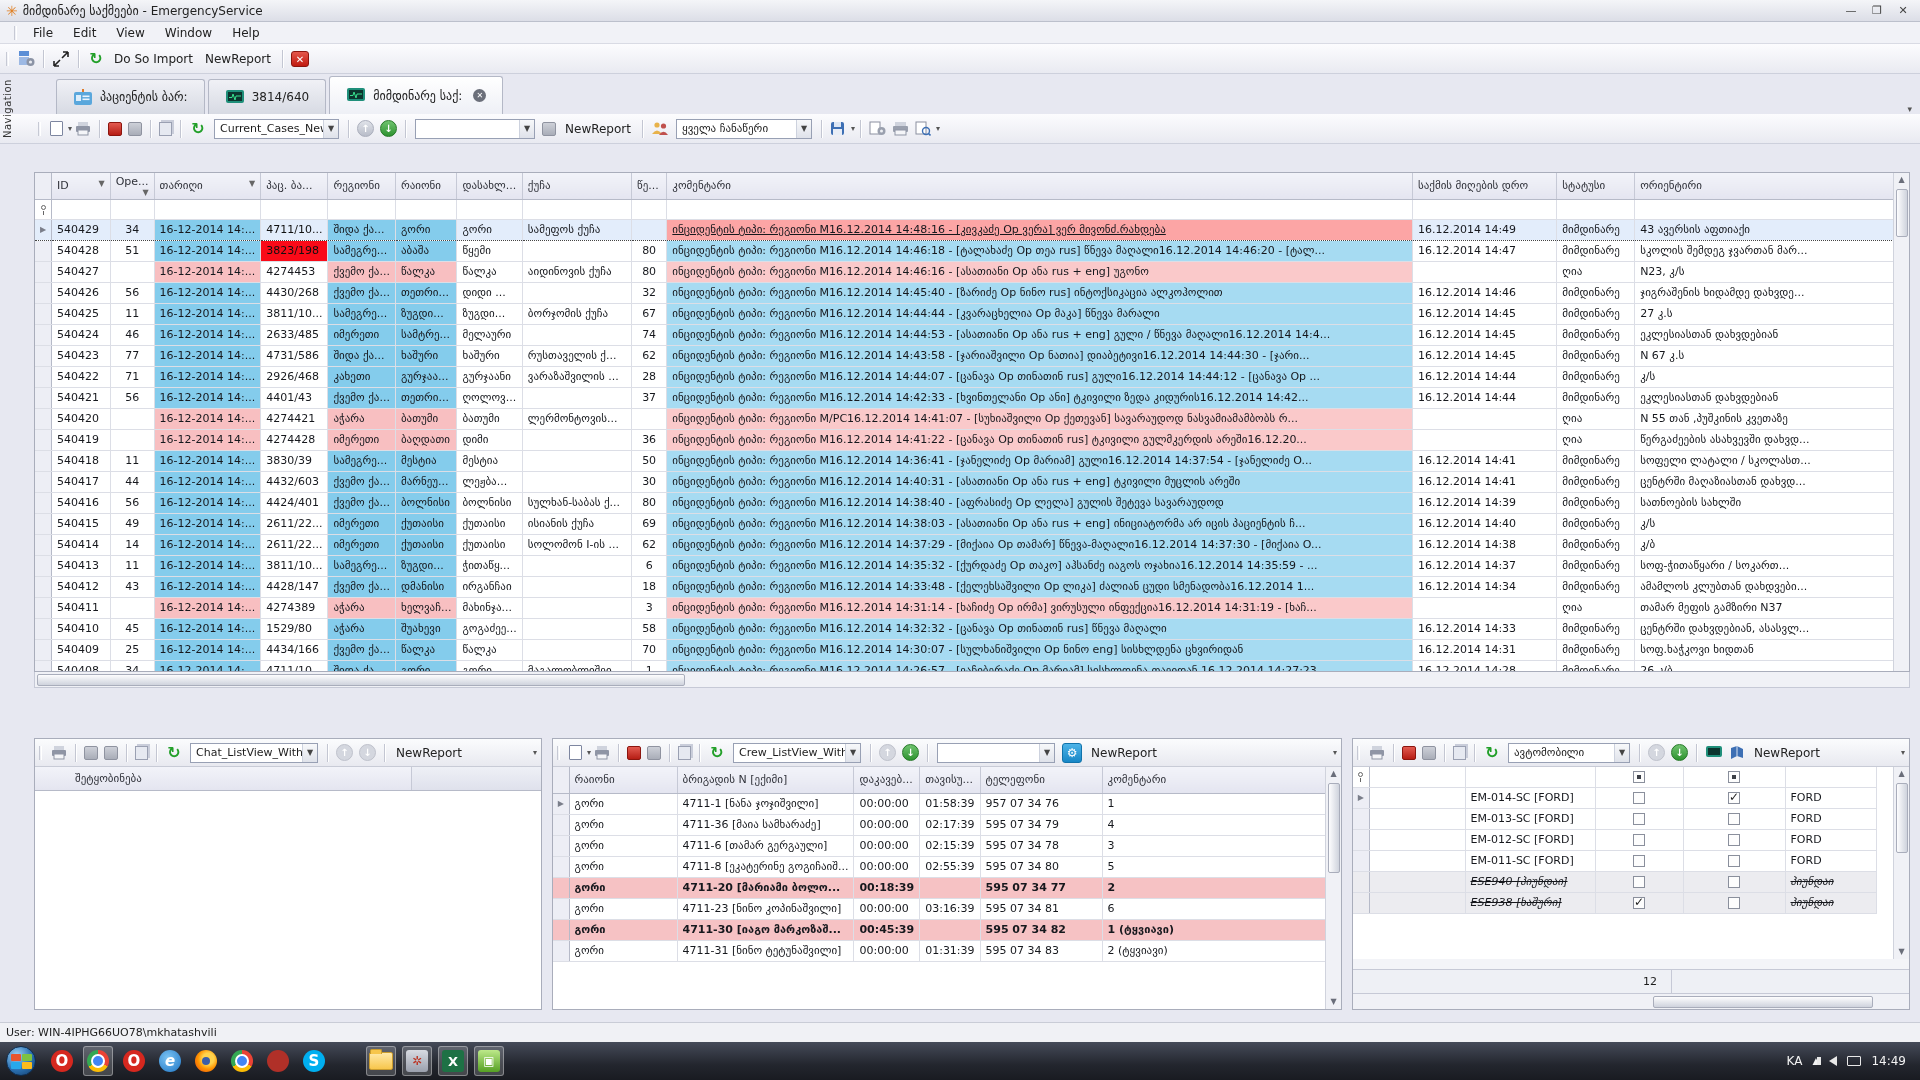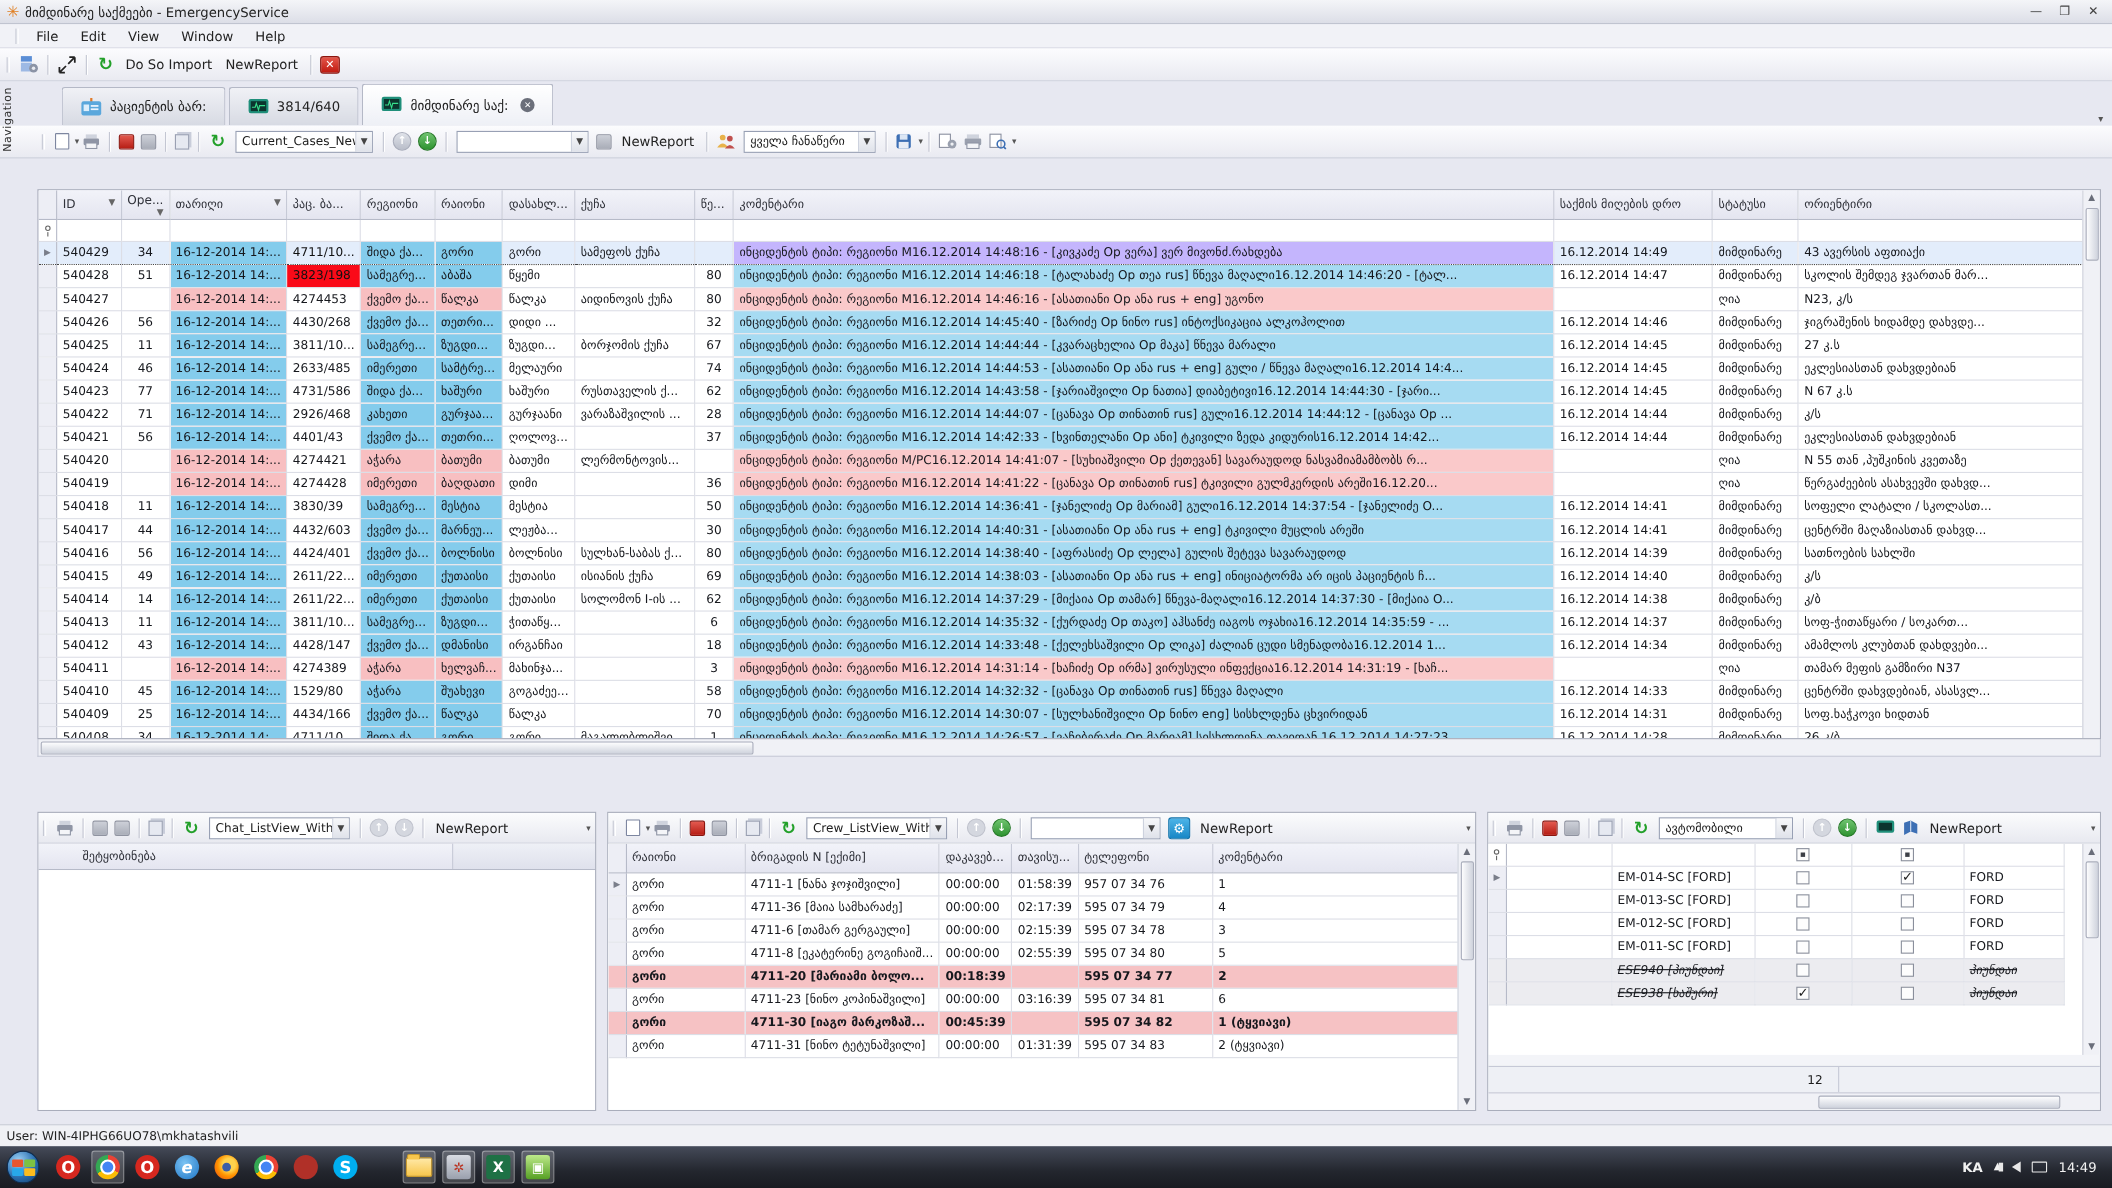--- a/index.html
+++ b/index.html
@@ -60,21 +60,21 @@
   .pin{width:5px;height:5px;border:1px solid #666;border-radius:50%;display:inline-block;position:relative;top:-2px;}
   .pin::after{content:"";position:absolute;top:5px;left:1px;width:1px;height:4px;background:#666;}
   
   tr.blue td.st{background:#84ccec;}
   tr.blue td.cm{background:#a6dbf2;}
   tr.pink td.st{background:#f8bfc1;}
   tr.pink td.cm{background:#fac9ca;}
   td.redc{background:#fa0a18;color:#101010;}
   tr.sel td{background:#e3edfb;border-top:1px dotted #444;border-bottom:1px dotted #444;}
   tr.sel td.st{background:#84ccec;}
-  tr.sel td.cm{background:#c4b5fd;}
+  tr.sel td.cm{background:#fca5a5;text-decoration:underline;}
   td.num{text-align:center;}
   
   .grid-region{margin-left:34px;width:1876px;position:relative;}
   .grid-gap{height:28px;}
   .grid-viewport{height:500px;overflow:hidden;border:1px solid #a9adbb;background:#fff;position:relative;}
   .vscroll{position:absolute;top:0;right:0;width:16px;bottom:0;background:#f0f1f6;border-left:1px solid #d0d3dd;display:flex;flex-direction:column;align-items:center;}
   .vscroll .vthumb{width:12px;height:48px;background:linear-gradient(90deg,#fdfdfe,#cfd3dd);border:1px solid #a9adbb;border-radius:2px;margin-top:2px;}
   .scroll-arr{font-size:8px;color:#6a6e7a;height:14px;line-height:14px;}
   .hscroll{height:16px;background:#f0f1f6;border:1px solid #c6c9d6;border-top:none;display:flex;align-items:center;}
   .hthumb{height:12px;background:linear-gradient(#fdfdfe,#cfd3dd);border:1px solid #a9adbb;border-radius:2px;margin-left:2px;}
@@ -119,21 +119,21 @@
   .k-chrome .gl::after{content:"";width:10px;height:10px;border-radius:50%;background:#4285f4;border:2px solid #fff;}
   .k-firefox .gl{background:radial-gradient(circle at 60% 40%,#ffd34d 0 30%,#ff9400 55%,#e33f15);position:relative;}
   .k-firefox .gl::after{content:"";width:8px;height:8px;border-radius:50%;background:#3b5ea8;}
   .k-folder .gl{border-radius:2px;background:linear-gradient(#ffe9a8,#f7c64c);border:1px solid #c99b2e;width:24px;height:18px;position:relative;}
   .k-folder .gl::before{content:"";position:absolute;top:-4px;left:0;width:10px;height:4px;background:#f7c64c;border:1px solid #c99b2e;border-bottom:none;border-radius:2px 2px 0 0;}
   .k-excel .gl{border-radius:3px;background:#1e7145;font-size:13px;}
   .k-winapp .gl{border-radius:3px;background:linear-gradient(#d8dbe2,#9aa0ad);color:#b32;font-size:12px;}
   .k-green .gl{border-radius:3px;background:linear-gradient(#bde98a,#56a024);color:#fff;font-size:12px;}
   .tray{margin-left:auto;display:flex;align-items:center;gap:10px;color:#fff;font-size:12px;padding-right:14px;height:100%;}
   .tray .titem{color:#f2f2f2;}
-  .tray .lang{font-weight:bold;}
+  .tray .lang{font-weight:normal;}
   .spk{display:inline-block;width:0;height:0;border-top:5px solid transparent;border-bottom:5px solid transparent;border-right:8px solid #e8e8e8;position:relative;}
   .spk::before{content:"";position:absolute;left:-12px;top:-4px;width:4px;height:8px;background:#e8e8e8;}
   .kbd{width:14px;height:10px;border:1px solid #e8e8e8;border-radius:1px;}
   svg{display:block;}
 </style>
 </head>
 <body>
 
 <div class="titlebar">
   <span class="app-ico">✳</span>
@@ -251,21 +251,21 @@
   <span class="tlabel">NewReport</span>
   <span class="tsep"></span>
   <span class="ico">
       <svg width="18" height="15">
         <circle cx="6" cy="4" r="2.6" fill="#e8b24a"></circle>
         <path d="M1 13 q5 -7 10 0 z" fill="#e8b24a"></path>
         <circle cx="12.5" cy="5" r="2.6" fill="#c0504d"></circle>
         <path d="M8 14 q4.5 -6.5 9 0 z" fill="#c0504d"></path>
       </svg>
     </span>
-  <span class="combo" style="width:120px">
+  <span class="combo" style="width:136px">
     <span class="tx">ყველა ჩანაწერი</span>
     <span class="arr">▼</span>
   </span>
   <span class="tsep"></span>
   <span class="ico">
       <svg width="16" height="15">
         <rect x="1" y="1" width="13" height="13" rx="2" fill="#3d6fb4"></rect>
         <rect x="4" y="1" width="7" height="5" fill="#dce6f4"></rect>
         <rect x="3" y="8" width="9" height="6" fill="#e8edf6"></rect>
       </svg>

